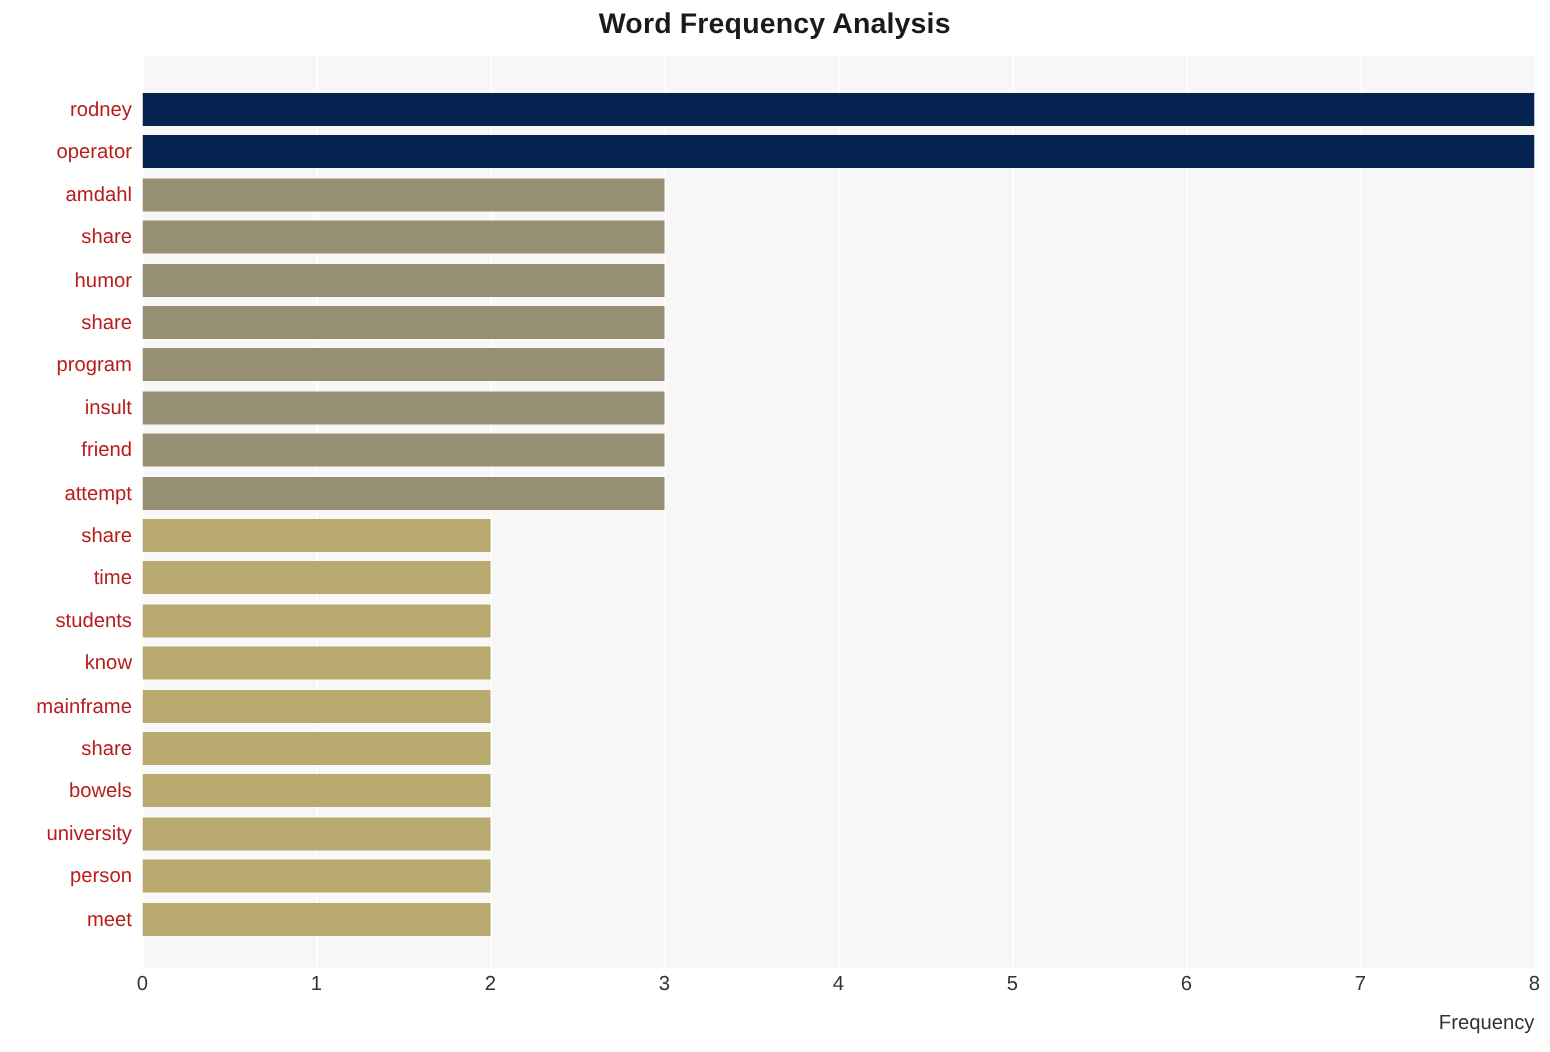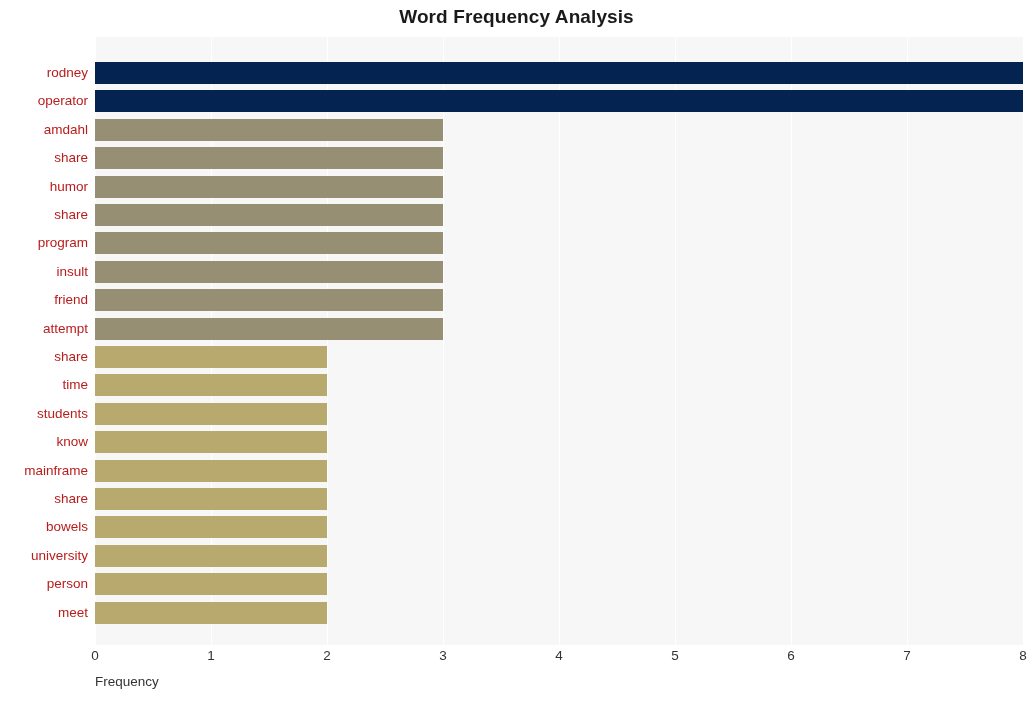--- a/index.html
+++ b/index.html
@@ -91,21 +91,21 @@
     margin-left: -20px;
     text-align: center;
     font-size: 13.5px;
     color: #333333;
   }
   .xaxis-label {
     position: absolute;
     top: 674px;
     left: 95px;
     width: 928px;
-    text-align: left;
+    text-align: right;
     font-size: 13.5px;
     color: #333333;
   }
 </style>
 </head>
 <body>
 
 <div class="figure">
 
   <div class="chart-title">Word Frequency Analysis</div>

